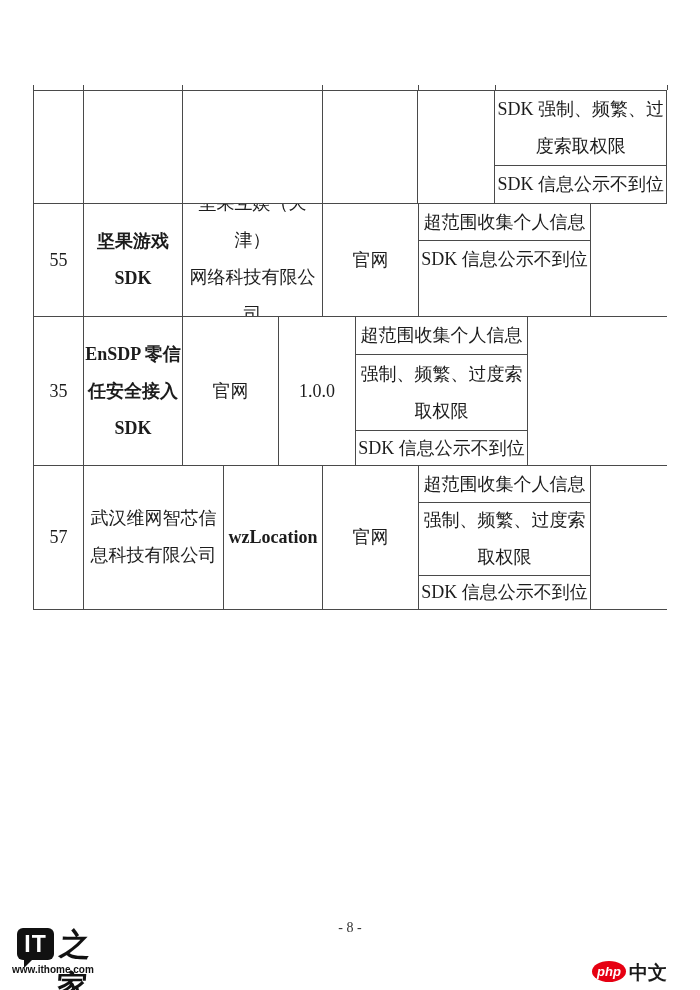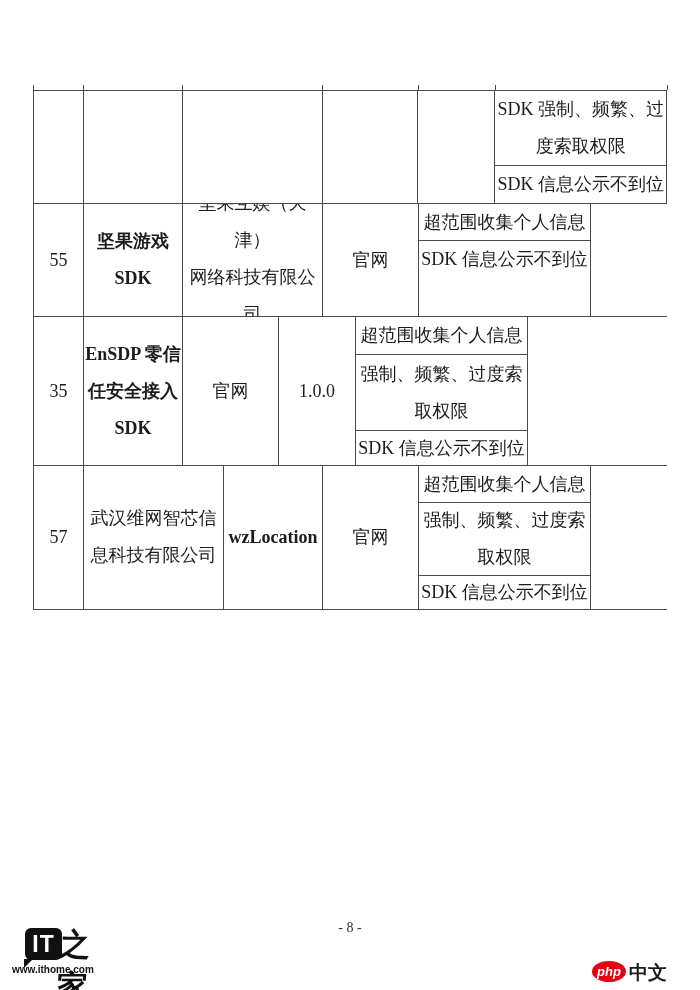--- a/index.html
+++ b/index.html
@@ -49,21 +49,21 @@
   .pagenum{
     position:absolute;top:920px;left:0;width:100%;
     text-align:center;font-size:14px;color:#333;
   }
   .ithome{position:absolute;left:12px;top:926px;}
   .it-box{
     position:absolute;left:5px;top:2px;width:37px;height:32px;
     background:#111;border-radius:6px;
     display:flex;align-items:center;justify-content:center;
     color:#fff;font-family:"Liberation Sans","DejaVu Sans",sans-serif;
-    font-weight:bold;font-size:23px;letter-spacing:1px;margin-left:8px;
+    font-weight:bold;font-size:23px;letter-spacing:1px;
   }
   .it-tail{
     position:absolute;left:12px;top:33px;width:0;height:0;
     border-left:9px solid #111;border-bottom:9px solid transparent;
   }
   .it-cn{
     position:absolute;left:46px;top:-2px;
     font-weight:900;font-size:31px;color:#111;
     font-family:"Liberation Serif","DejaVu Serif",serif;
     transform:skewX(-4deg);

